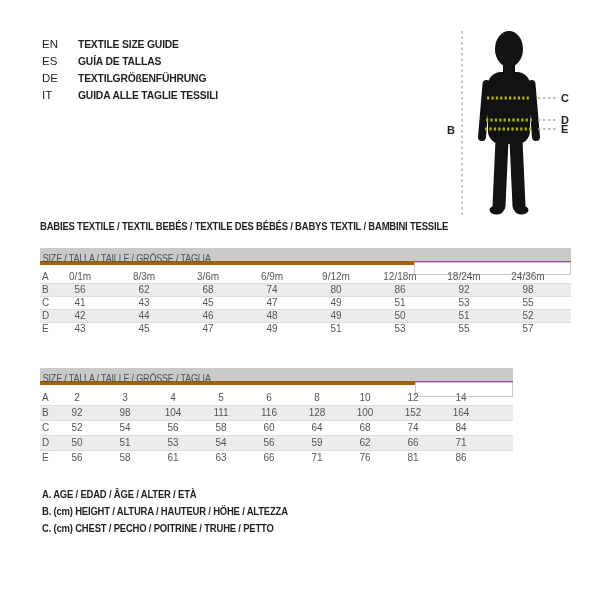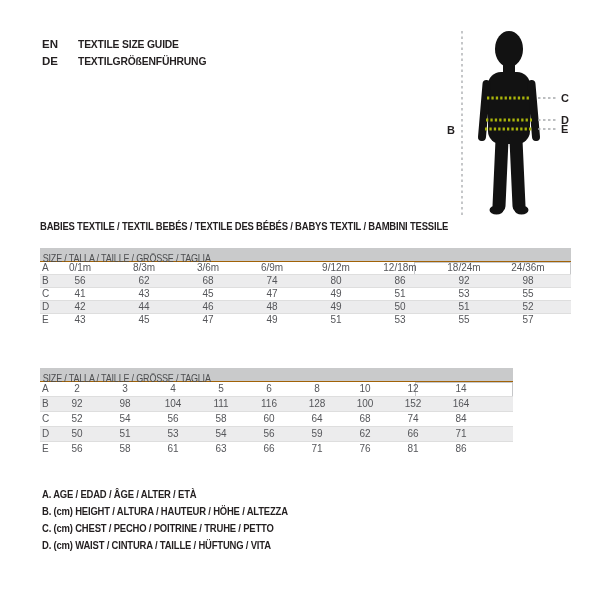--- a/index.html
+++ b/index.html
@@ -5,37 +5,37 @@
   html,body{margin:0;padding:0;background:#fff;}
   .canvas{
     position:relative;width:600px;height:600px;background:#ffffff;
     font-family:"Liberation Sans",sans-serif;overflow:hidden;color:#231f20;
   }
   .cond{display:inline-block;transform:scaleX(.9);transform-origin:0 50%;white-space:nowrap;letter-spacing:-.2px;}
 
   
   .lang{position:absolute;left:42px;top:35px;}
   .lang-row{display:flex;height:17px;align-items:center;}
-  .lang-code{width:36px;font-size:11.5px;font-weight:700;}
+  .lang-code{width:36px;font-size:11.5px;font-weight:400;}
   .lang-name{font-size:11.5px;font-weight:700;}
 
   
   .figure{position:absolute;left:435px;top:18px;width:150px;height:205px;}
 
   
   .sect{position:absolute;left:40px;}
   .sect-babies{top:220px;width:531px;}
   .sect-children{top:358px;width:473px;}
   .sect-title{height:12px;line-height:12px;font-size:10.5px;font-weight:700;white-space:nowrap;}
 
   .tbl{position:relative;}
   .babies-tbl{margin-top:16px;width:531px;}
   .children-tbl{margin-top:10px;width:473px;}
 
-  .thead{height:13px;background:#c9cacb;border-bottom:1px solid #a16207;margin-bottom:0;}
+  .thead{height:13px;background:#c9cacb;border-bottom:4px solid #a16207;margin-bottom:6px;}
   .thead .cond{font-size:10px;line-height:13px;color:#4c4d4f;padding-left:3px;font-weight:400;}
 
   .trow{display:grid;position:relative;z-index:1;font-size:10px;color:#55565a;
         border-bottom:1px solid #dedede;box-sizing:content-box;}
   .trow:last-child{border-bottom:none;}
   .babies-tbl .trow{grid-template-columns:8px repeat(8,64px) 1fr;height:12px;line-height:12px;}
   .children-tbl .trow{grid-template-columns:13px repeat(9,48px) 1fr;height:14px;line-height:14px;}
   .alt{background:#ececed;}
   .tlabel{text-align:left;padding-left:2px;}
   .tcell{text-align:center;}
@@ -53,22 +53,30 @@
 <body>
 
 <div class="canvas">
 
   <div class="lang">
     <div class="lang-row">
       <span class="lang-code">EN</span>
       <span class="lang-name cond">TEXTILE SIZE GUIDE</span>
     </div>
     <div class="lang-row">
+      <span class="lang-code">ES</span>
+      <span class="lang-name cond">GUÍA DE TALLAS</span>
+    </div>
+    <div class="lang-row">
       <span class="lang-code">DE</span>
       <span class="lang-name cond">TEXTILGRÖßENFÜHRUNG</span>
+    </div>
+    <div class="lang-row">
+      <span class="lang-code">IT</span>
+      <span class="lang-name cond">GUIDA ALLE TAGLIE TESSILI</span>
     </div>
   </div>
 
   <div class="figure">
     <svg width="150" height="205" viewBox="0 0 150 205">
 
       <line x1="27" y1="13" x2="27" y2="197" stroke="#a7a9ac" stroke-width="1.3" stroke-dasharray="2.5 3"></line>
       <text x="16" y="116" text-anchor="middle">B</text>
 
       <g fill="#121212">
@@ -240,16 +248,15 @@
         <span class="tcell">86</span>
         <span></span>
       </div>
     </div>
   </div>
 
   <div class="legend">
     <div class="legend-line"><span class="cond">A. AGE / EDAD / ÂGE / ALTER / ETÀ</span></div>
     <div class="legend-line"><span class="cond">B. (cm) HEIGHT / ALTURA / HAUTEUR / HÖHE / ALTEZZA</span></div>
     <div class="legend-line"><span class="cond">C. (cm) CHEST / PECHO / POITRINE / TRUHE / PETTO</span></div>
-    <div class="legend-line"><span class="cond">D. (cm) WAIST / CINTURA / TAILLE / HÜFTUNG / VITA</span></div>
   </div>
 
 </div>
 
 </body></html>

